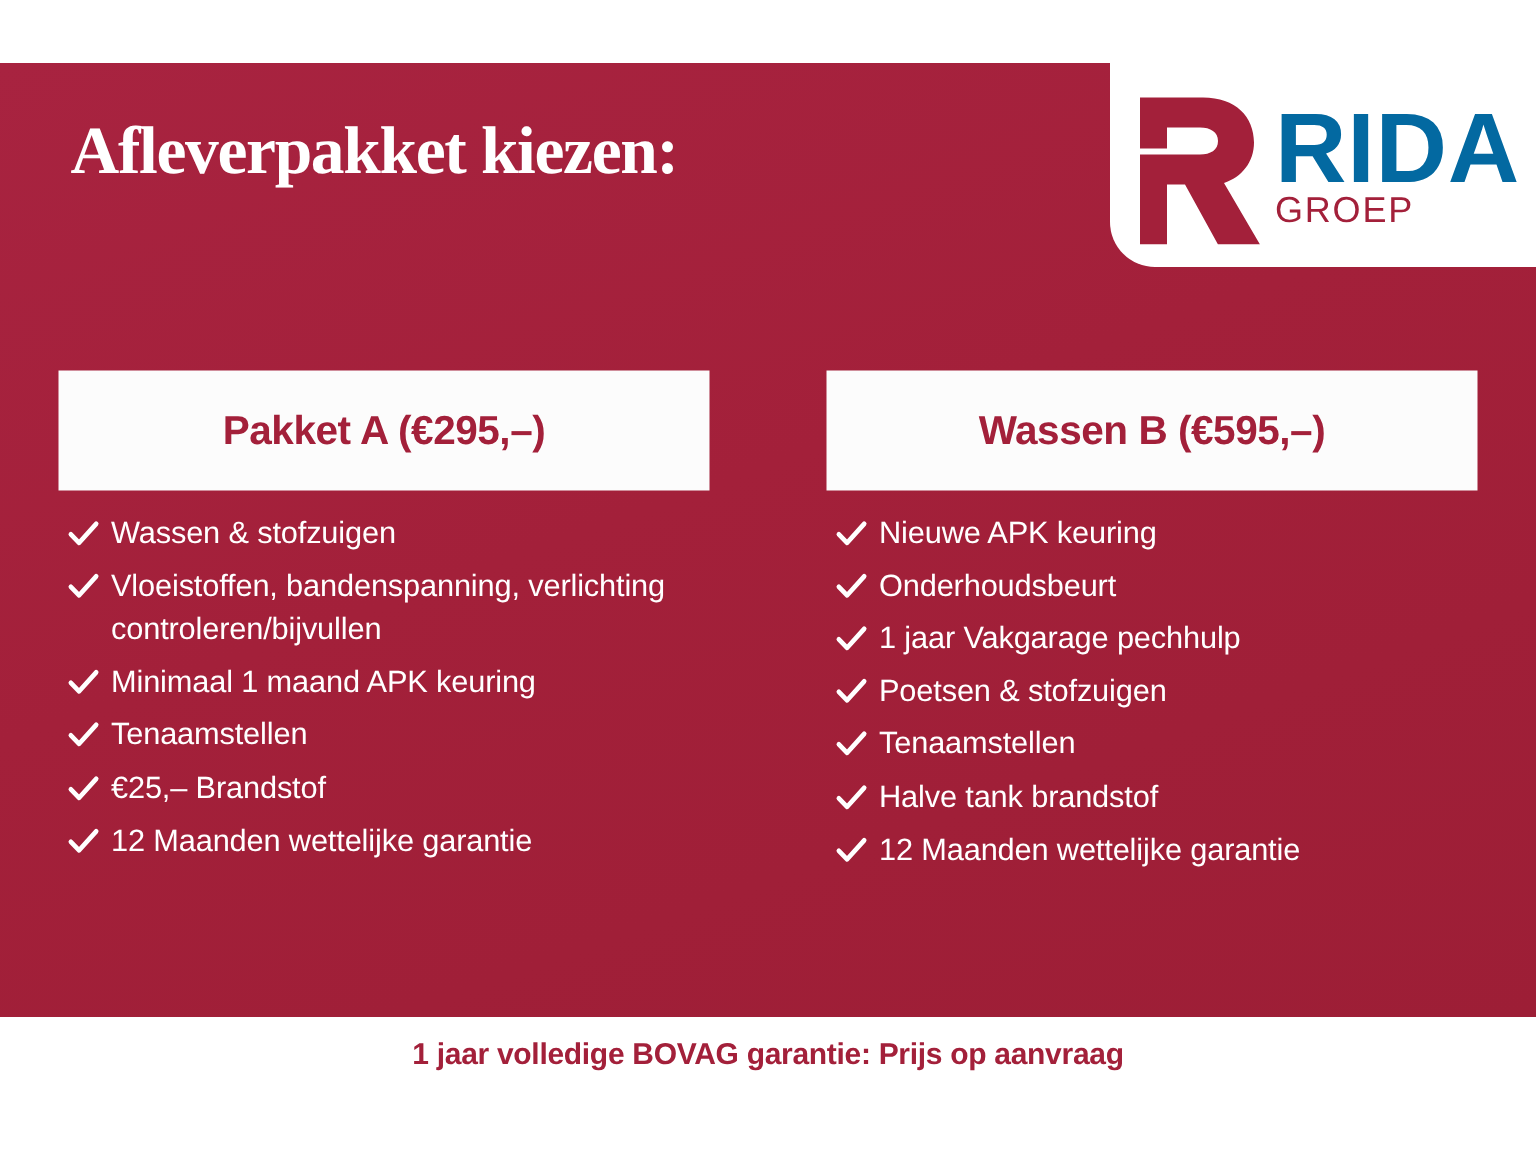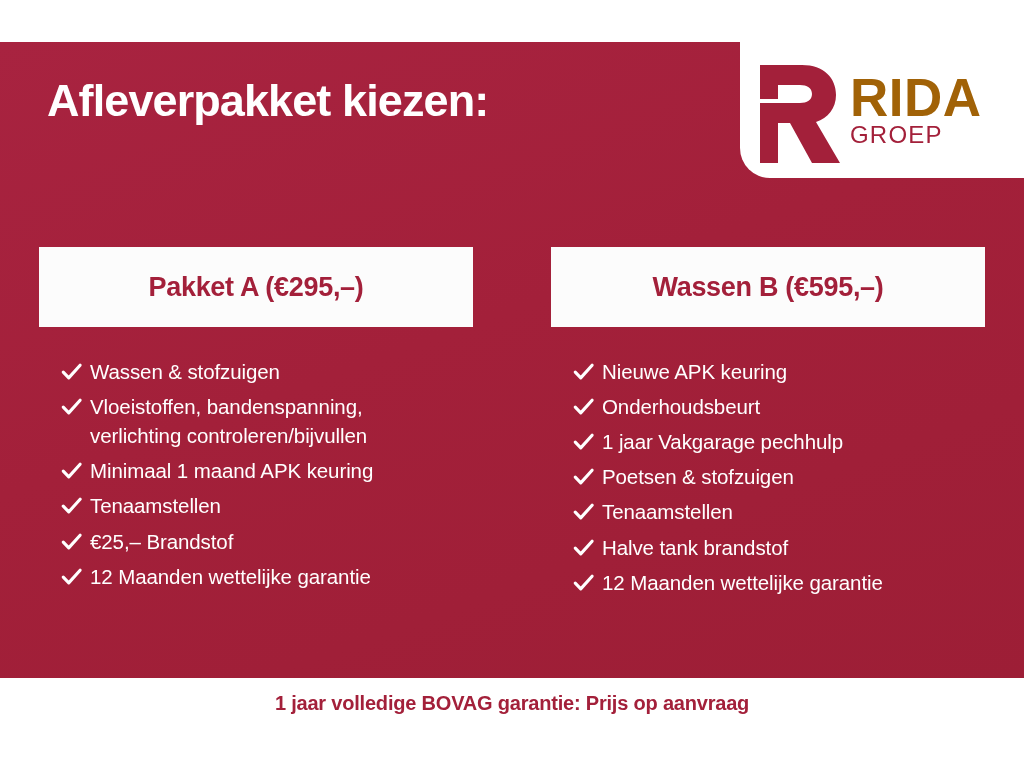--- a/index.html
+++ b/index.html
@@ -37,20 +37,21 @@
   .page-title {
     position: absolute;
     left: 47px;
     top: 78px;
     font-size: 45px;
     font-weight: bold;
     color: #ffffff;
     letter-spacing: -0.9px;
     line-height: 1;
     white-space: nowrap;
+    font-family: Liberation Serif, serif;
   }
 
   
   .logo-panel {
     position: absolute;
     left: 740px;
     top: 42px;
     width: 284px;
     height: 136px;
     background: #ffffff;
@@ -67,23 +68,23 @@
     margin-right: 10px;
     margin-top: 2px;
   }
   .logo-words {
     display: flex;
     flex-direction: column;
     justify-content: center;
     line-height: 0.92;
   }
   .logo-rida {
-    font-size: 53px;
+    font-size: 66px;
     font-weight: bold;
-    color: #a16207;
+    color: #0369a1;
     letter-spacing: 0.5px;
   }
   .logo-groep {
     font-size: 24px;
     font-weight: normal;
     color: #a3203a;
     letter-spacing: 1.2px;
     margin-top: 2px;
   }
 
@@ -113,21 +114,21 @@
   .pkg-title {
     font-size: 27px;
     font-weight: bold;
     color: #a3203a;
     letter-spacing: -0.3px;
     white-space: nowrap;
   }
 
   .pkg-list {
     list-style: none;
-    margin: 16px;
+    margin: 0;
     padding: 14px 0 0 4px;
   }
   .pkg-list li {
     display: flex;
     align-items: flex-start;
     color: #ffffff;
     font-size: 20.5px;
     line-height: 1.42;
     margin-bottom: 6px;
   }

